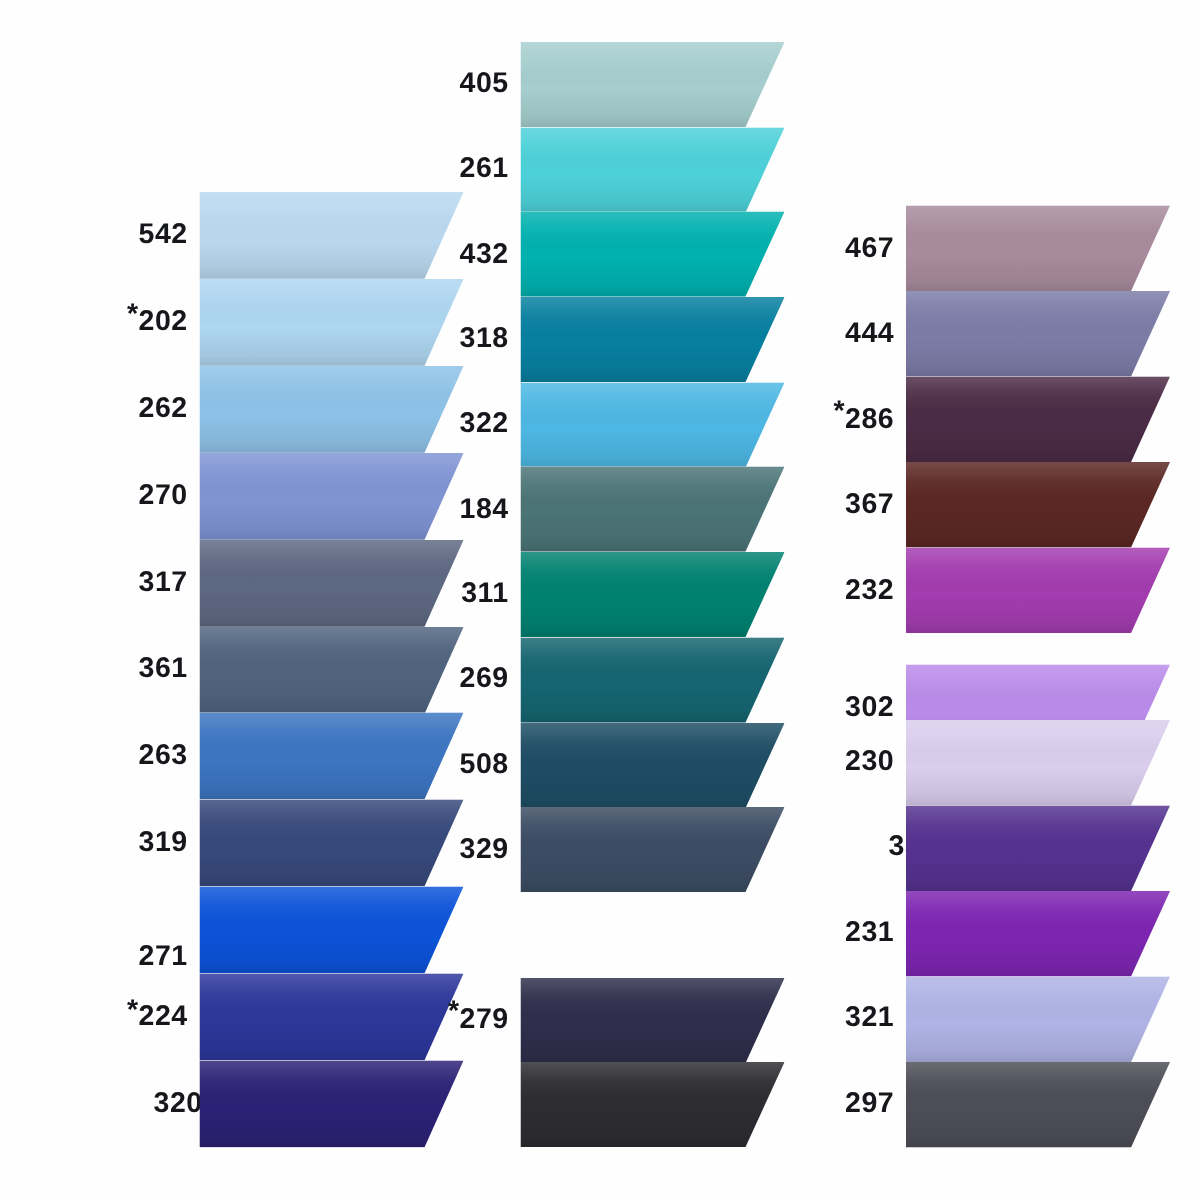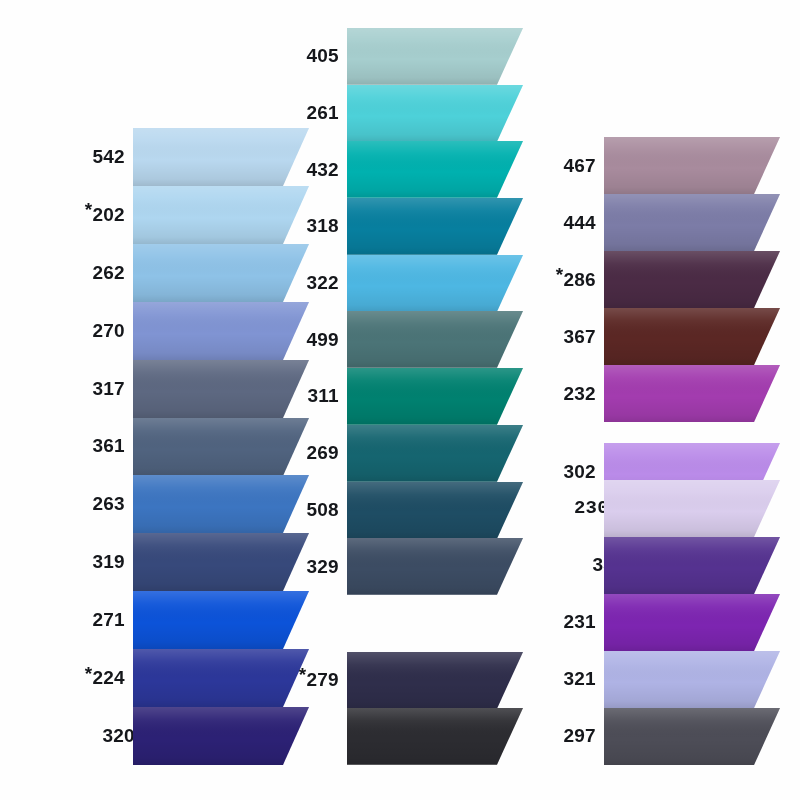--- a/index.html
+++ b/index.html
@@ -233,21 +233,21 @@
                 <stop offset="88%" stop-color="rgba(0,0,0,0.07)"></stop>
                 <stop offset="100%" stop-color="rgba(0,0,0,0.14)"></stop>
               </linearGradient>
             </defs>
             <polygon points="0,0 176,0 150,57.90909090909091 0,57.90909090909091" fill="#37497b"></polygon>
             <polygon points="0,0 176,0 150,57.90909090909091 0,57.90909090909091" fill="url(#g0_7)"></polygon>
           </svg>
         </div>
       </div>
       <div class="swatch-row" style="top: 591.273px; height: 57.9091px;">
-        <div class="swatch-label" style="left: 0px; width: 125px;">
+        <div class="swatch-label" style="left: 0px; width: 125px; align-items: flex-end;">
           <span>271</span>
         </div>
         <div class="ribbon" style="left: 133px; width: 176px; background: transparent;">
           <svg class="ribbon-shape" viewBox="0 0 176 57.90909090909091" preserveAspectRatio="none">
             <defs>
               <linearGradient id="g0_8" x1="0" y1="0" x2="0" y2="1">
                 <stop offset="0%" stop-color="rgba(255,255,255,0.17)"></stop>
                 <stop offset="22%" stop-color="rgba(255,255,255,0.05)"></stop>
                 <stop offset="55%" stop-color="rgba(0,0,0,0.00)"></stop>
                 <stop offset="88%" stop-color="rgba(0,0,0,0.07)"></stop>
@@ -397,21 +397,21 @@
                 <stop offset="100%" stop-color="rgba(0,0,0,0.14)"></stop>
               </linearGradient>
             </defs>
             <polygon points="0,0 176,0 150,56.69230769230769 0,56.69230769230769" fill="#4db7e3"></polygon>
             <polygon points="0,0 176,0 150,56.69230769230769 0,56.69230769230769" fill="url(#g1_4)"></polygon>
           </svg>
         </div>
       </div>
       <div class="swatch-row" style="top: 311.462px; height: 56.6923px;">
         <div class="swatch-label" style="left: 0px; width: 339px;">
-          <span>499</span>
+          <span>184</span>
         </div>
         <div class="ribbon" style="left: 347px; width: 176px; background: transparent;">
           <svg class="ribbon-shape" viewBox="0 0 176 56.69230769230769" preserveAspectRatio="none">
             <defs>
               <linearGradient id="g1_5" x1="0" y1="0" x2="0" y2="1">
                 <stop offset="0%" stop-color="rgba(255,255,255,0.17)"></stop>
                 <stop offset="22%" stop-color="rgba(255,255,255,0.05)"></stop>
                 <stop offset="55%" stop-color="rgba(0,0,0,0.00)"></stop>
                 <stop offset="88%" stop-color="rgba(0,0,0,0.07)"></stop>
                 <stop offset="100%" stop-color="rgba(0,0,0,0.14)"></stop>
@@ -657,21 +657,21 @@
                 <stop offset="88%" stop-color="rgba(0,0,0,0.07)"></stop>
                 <stop offset="100%" stop-color="rgba(0,0,0,0.14)"></stop>
               </linearGradient>
             </defs>
             <polygon points="0,0 176,0 150,57.09090909090909 0,57.09090909090909" fill="#ba8be9"></polygon>
             <polygon points="0,0 176,0 150,57.09090909090909 0,57.09090909090909" fill="url(#g2_5)"></polygon>
           </svg>
         </div>
       </div>
       <div class="swatch-row" style="top: 479.545px; height: 57.0909px;">
-        <div class="swatch-label" style="left: 13px; width: 553px; font-family: Liberation Mono, monospace;">
+        <div class="swatch-label" style="left: 0px; width: 553px;">
           <span>230</span>
         </div>
         <div class="ribbon" style="left: 561px; width: 176px; background: transparent;">
           <svg class="ribbon-shape" viewBox="0 0 176 57.09090909090909" preserveAspectRatio="none">
             <defs>
               <linearGradient id="g2_6" x1="0" y1="0" x2="0" y2="1">
                 <stop offset="0%" stop-color="rgba(255,255,255,0.17)"></stop>
                 <stop offset="22%" stop-color="rgba(255,255,255,0.05)"></stop>
                 <stop offset="55%" stop-color="rgba(0,0,0,0.00)"></stop>
                 <stop offset="88%" stop-color="rgba(0,0,0,0.07)"></stop>

